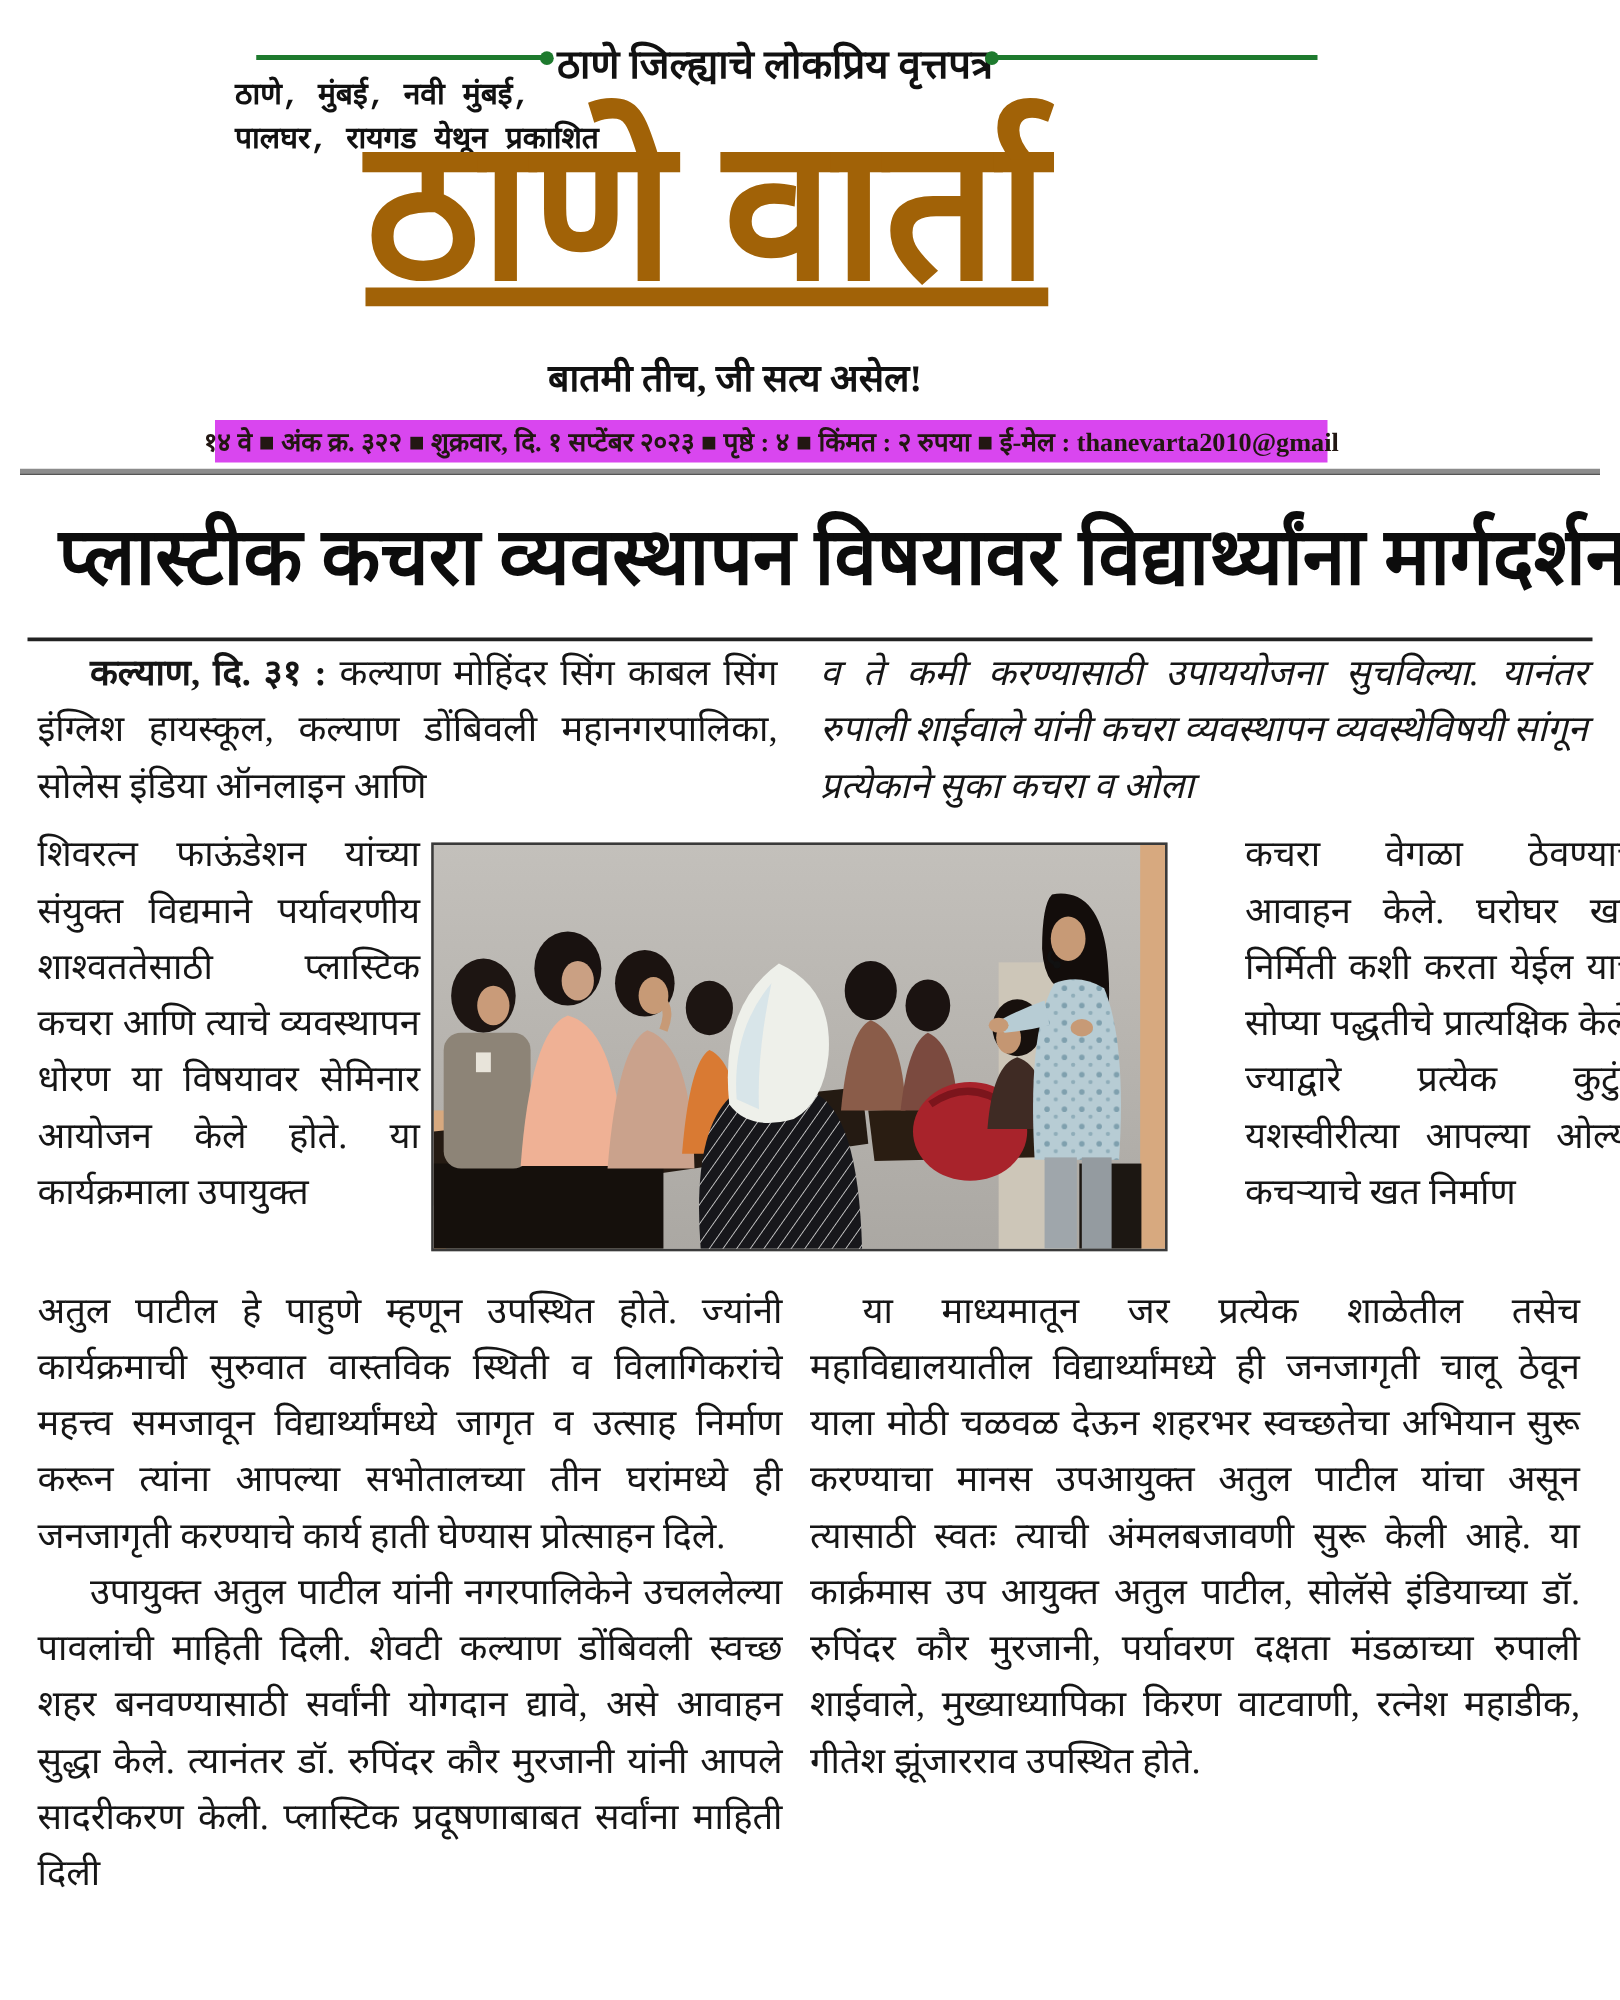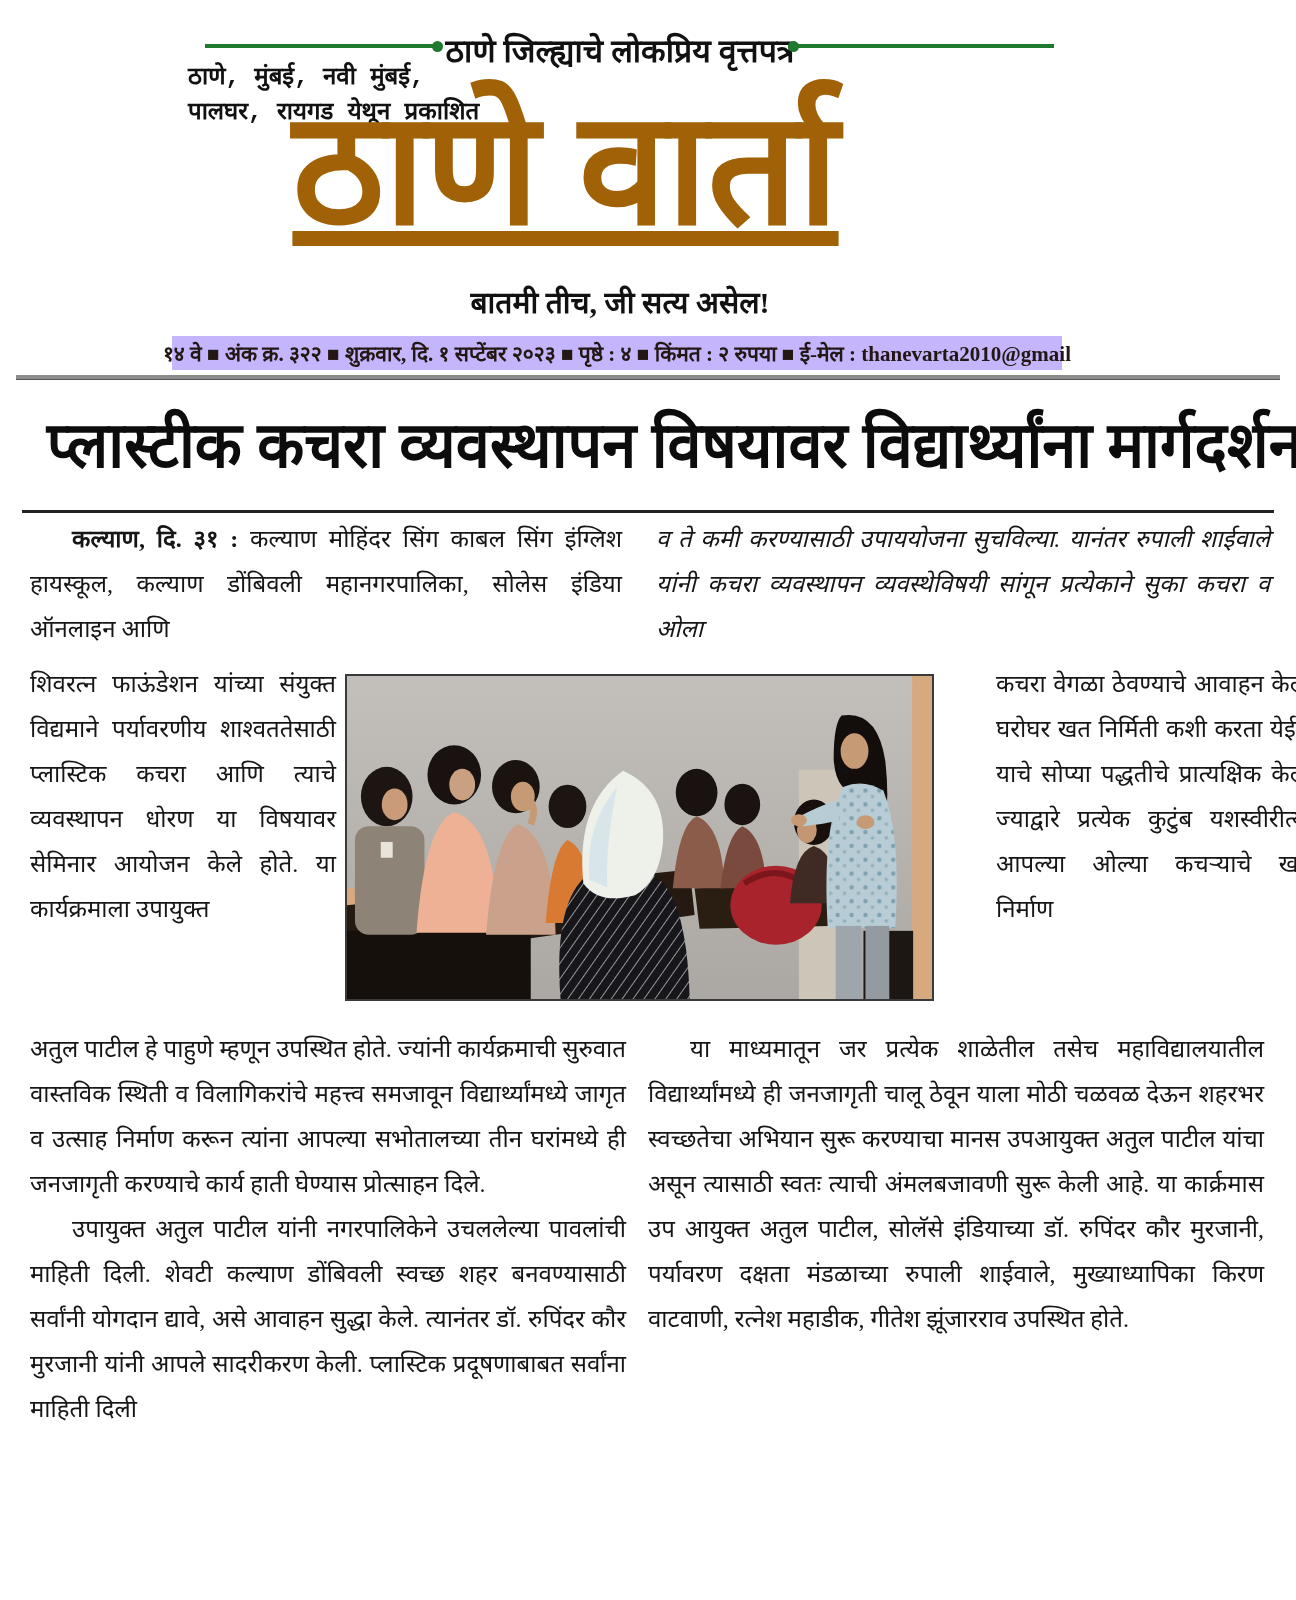--- a/index.html
+++ b/index.html
@@ -22,37 +22,37 @@
     line-height:35px;color:#111;white-space:nowrap;font-family:Liberation Mono, monospace;
   }
   .masthead{
     position:absolute;left:0;top:62px;width:1131px;text-align:center;
     font-size:158px;line-height:215px;font-weight:bold;color:#a16207;
     white-space:nowrap;
     text-decoration:underline;
   }
   .slogan{
     position:absolute;left:0;top:281px;width:1176px;text-align:center;
-    font-size:30px;font-weight:bold;color:#111;padding-left:32px;
+    font-size:30px;font-weight:bold;color:#111;
   }
   .infobar{
     position:absolute;left:172px;top:336px;width:890px;height:34px;
-    background:#c4b5fd;display:flex;align-items:center;justify-content:center;
+    background:#d946ef;display:flex;align-items:center;justify-content:center;
     font-size:21px;font-weight:bold;color:#221712;white-space:nowrap;
   }
   .hr-gray{position:absolute;left:16px;top:375px;width:1264px;height:4px;background:#8c8c8c;border-bottom:1px solid #555;}
   .headline{
     position:absolute;left:20px;top:390px;width:1256px;text-align:center;
     font-size:64px;font-weight:800;color:#0c0c0c;white-space:nowrap;
     transform-origin:center top;line-height:112px;
   }
   .hr-black{position:absolute;left:22px;top:510px;width:1252px;height:3px;background:#222;}
 
   
-  .body-text{font-size:24px;line-height:45px;text-align:justify;color:#161616;}
+  .body-text{font-size:29px;line-height:45px;text-align:justify;color:#161616;}
   .body-text p{margin:0;}
   .indent{text-indent:42px;}
   .blk-left-top   {left:30px;  top:517px;  width:592px;}
   .blk-left-mid   {left:30px;  top:662px;  width:306px;}
   .blk-left-bot   {left:30px;  top:1027px; width:596px;}
   .blk-right-top  {left:656px; top:517px;  width:614px;font-style:italic;}
   .blk-right-mid  {left:996px; top:662px;  width:316px;}
   .blk-right-bot  {left:648px; top:1027px; width:616px;}
 
   

